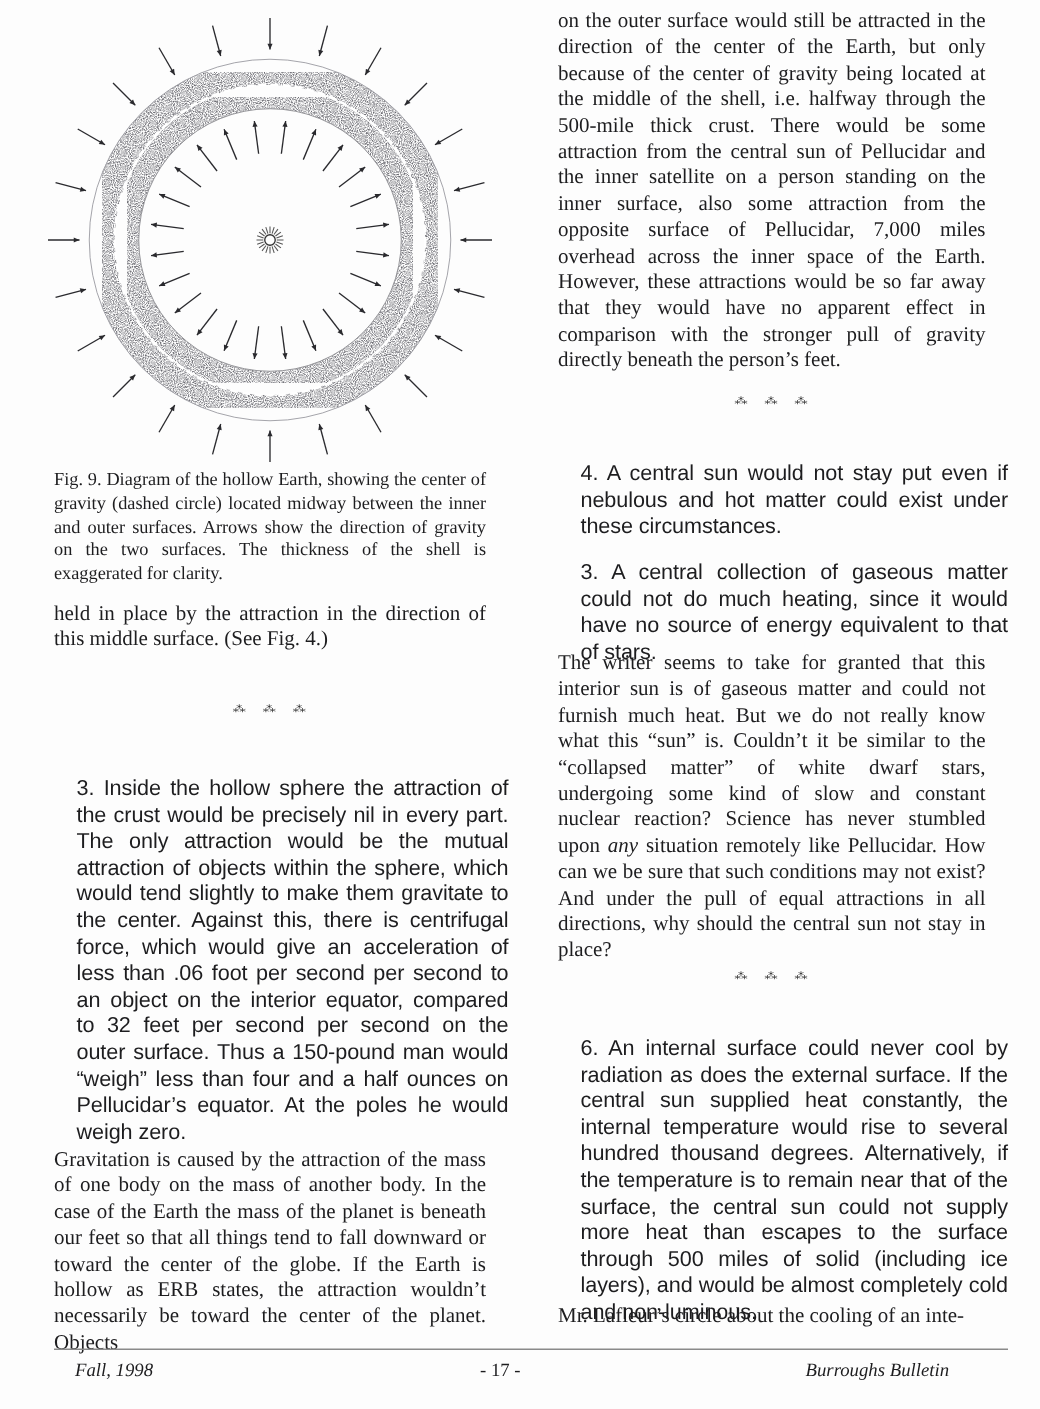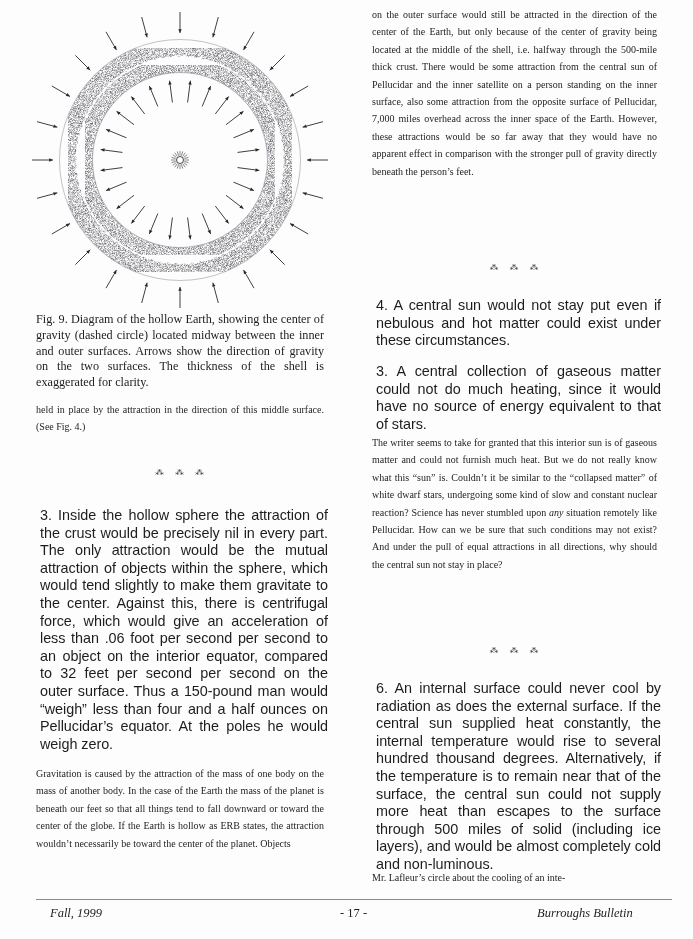--- a/index.html
+++ b/index.html
@@ -7,29 +7,29 @@
     width: 693px; height: 939px; overflow: hidden;
     background: #fdfdfd;
     position: relative;
     color: #1d1d1f;
   }
   .page { position: absolute; left: 0; top: 0; width: 693px; height: 939px; }
   .col-left { position: absolute; left: 36px; top: 0; width: 292px; }
   .col-right { position: absolute; left: 372px; top: 0; width: 285px; }
   .serif {
     font-family: "Liberation Serif", "DejaVu Serif", serif;
-    font-size: 10px; line-height: 17.4px;
+    font-size: 14px; line-height: 17.4px;
     text-align: justify; text-align-last: left;
     margin: 0;
   }
   .sans {
     font-family: "Liberation Sans", "DejaVu Sans", sans-serif;
     font-size: 14.4px; line-height: 17.6px;
     text-align: justify; text-align-last: left;
-    margin: 4px;
+    margin: 15px;
     letter-spacing: -0.05px;
   }
   .caption {
     font-family: "Liberation Serif", "DejaVu Serif", serif;
     font-size: 12.2px; line-height: 15.8px;
     text-align: justify; text-align-last: left;
     margin: 0;
   }
   .ornament {
     text-align: center;
@@ -38,21 +38,21 @@
     height: 12px; line-height: 12px;
   }
   .ornament span { display: inline-block; margin: 0 5px; transform: scaleY(0.7); }
   #diagram { position: absolute; left: 30px; top: 5px; }
   .footer-rule { position: absolute; left: 36px; top: 899px; width: 636px; height: 1px; background: #8a8a8a; }
   .footer {
     position: absolute; top: 906px;
     font-family: "Liberation Serif", "DejaVu Serif", serif; font-size: 12.5px;
   }
   .footer.left { left: 50px; font-style: italic; }
-  .footer.center { left: 340px; }
+  .footer.center { left: 320px; }
   .footer.right { left: 537px; font-style: italic; text-align: right; }
   em { }
 </style>
 </head>
 <body>
 
 <div class="page">
 
   <svg id="diagram" width="300" height="305" viewBox="0 0 300 305">
     <defs>
@@ -318,16 +318,16 @@
     <div class="ornament" style="position:absolute; top:645px; width:285px;">
       <span>⁂</span><span>⁂</span><span>⁂</span>
     </div>
 
     <p class="sans" style="position:absolute; top:676px; width:285px;">6. An internal surface could never cool by radiation as does the external surface. If the central sun supplied heat constantly, the internal temperature would rise to several hundred thousand degrees. Alternatively, if the temperature is to remain near that of the surface, the central sun could not supply more heat than escapes to the surface through 500 miles of solid (including ice layers), and would be almost completely cold and non-luminous.</p>
 
     <p class="serif" style="position:absolute; top:869px; width:285px; white-space:nowrap;">Mr. Lafleur’s circle about the cooling of an inte-</p>
   </div>
 
   <div class="footer-rule"></div>
-  <div class="footer left">Fall, 1999</div>
+  <div class="footer left">Fall, 1998</div>
   <div class="footer center">- 17 -</div>
   <div class="footer right">Burroughs Bulletin</div>
 </div>
 
 </body></html>

